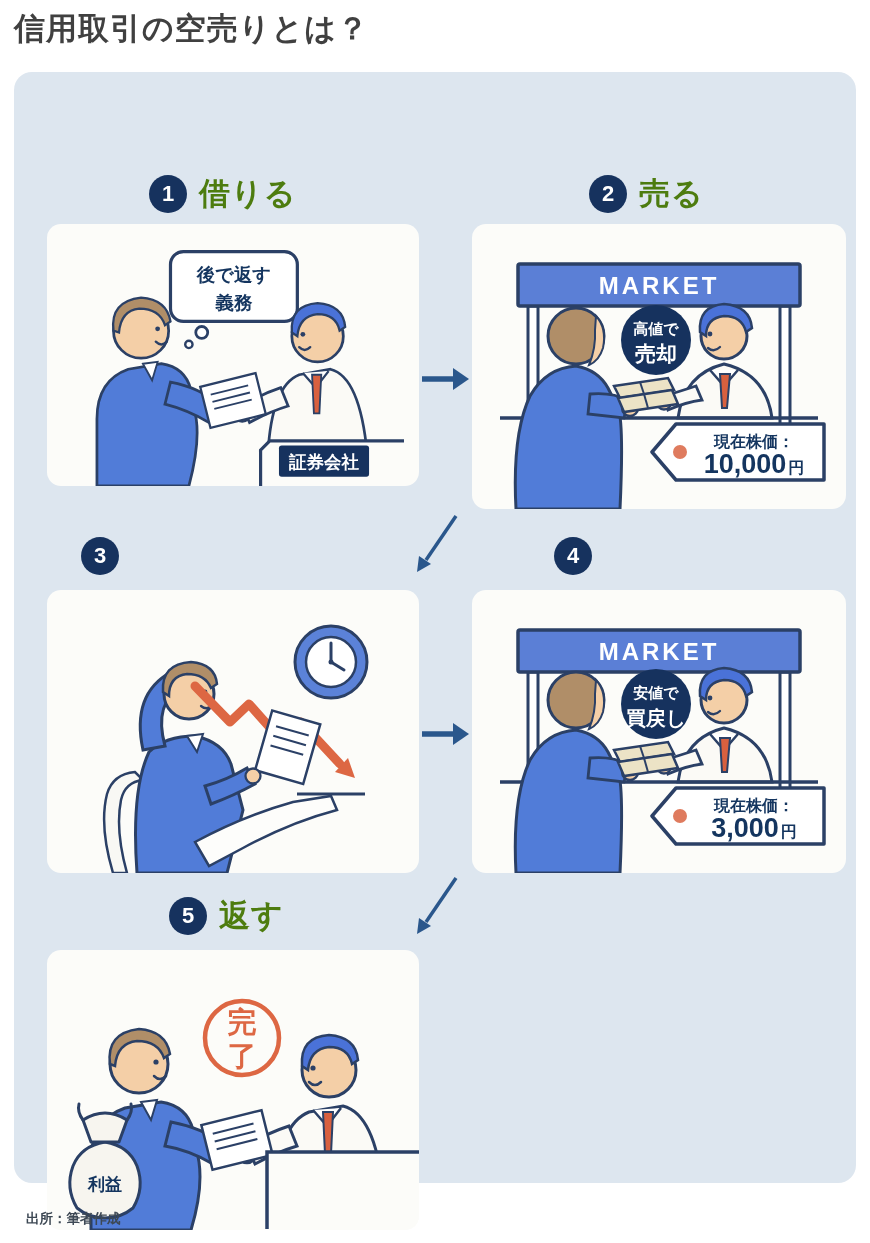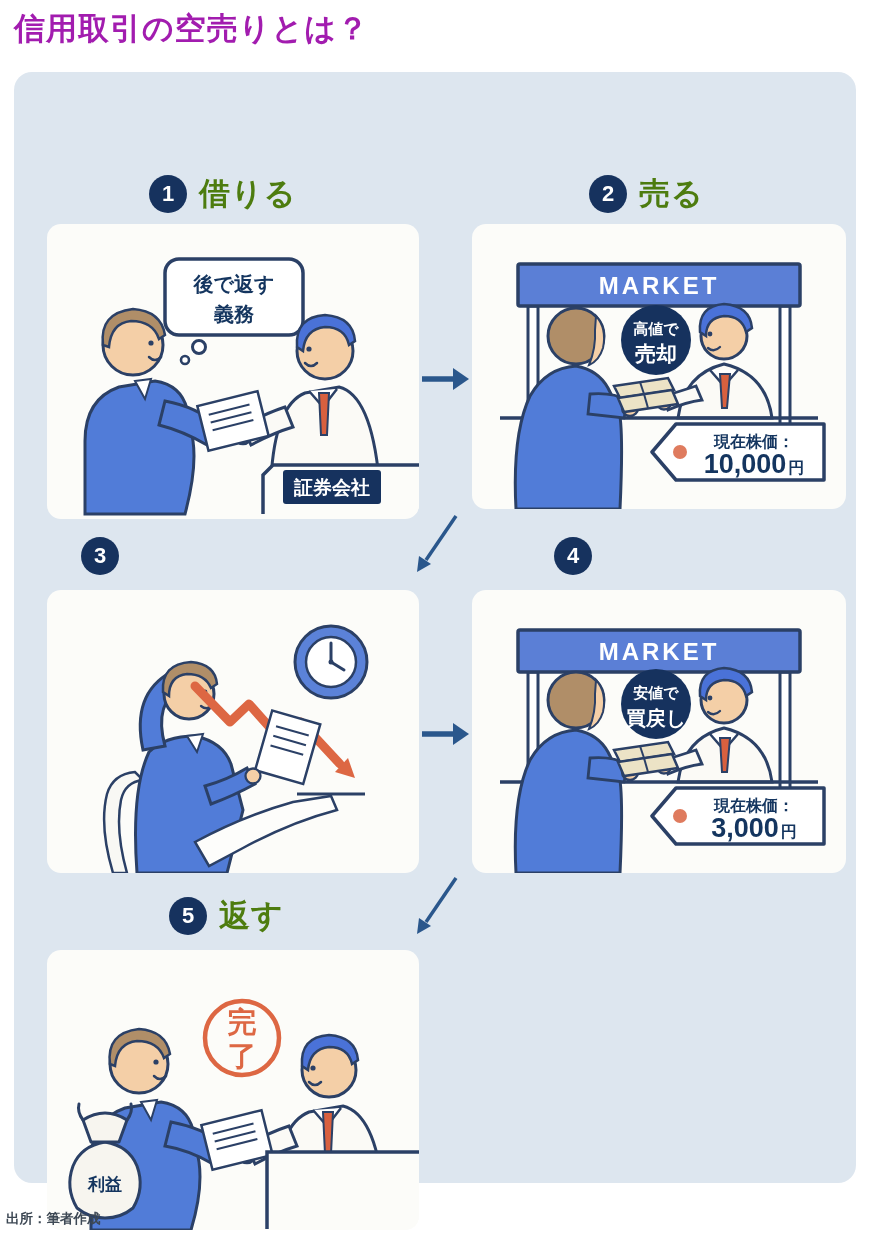--- a/index.html
+++ b/index.html
@@ -2,29 +2,29 @@
 <html lang="ja"><head>
 <meta charset="utf-8">
 <style>
   html,body{margin:0;padding:0;background:#ffffff;}
   .page{
     position:relative;width:870px;height:1243px;background:#ffffff;
     font-family:"Liberation Sans","DejaVu Sans",sans-serif;overflow:hidden;
   }
   .title{
     position:absolute;left:14px;top:8px;font-size:31px;font-weight:800;
-    color:#a21caf;letter-spacing:1px;white-space:nowrap;
+    color:#404040;letter-spacing:1px;white-space:nowrap;
   }
   .panel{
     position:absolute;left:14px;top:72px;width:842px;height:1111px;
     background:#dde6ef;border-radius:18px;
   }
   .card{position:absolute;background:#fcfcf9;border-radius:14px;overflow:hidden;}
   .card svg{display:block;width:100%;height:100%;font-family:inherit;}
-  .c1{left:33px;top:152px;width:372px;height:295px;}
+  .c1{left:33px;top:152px;width:372px;height:262px;}
   .c2{left:458px;top:152px;width:374px;height:285px;}
   .c3{left:33px;top:518px;width:372px;height:283px;}
   .c4{left:458px;top:518px;width:374px;height:283px;}
   .c5{left:33px;top:878px;width:372px;height:280px;}
   .step-heading{position:absolute;display:flex;align-items:center;gap:12px;}
   .h1{left:135px;top:101px;}
   .h2{left:575px;top:101px;}
   .h3{left:67px;top:465px;}
   .h4{left:540px;top:465px;}
   .h5{left:155px;top:823px;}
@@ -33,21 +33,21 @@
     font-size:22px;font-weight:700;display:flex;align-items:center;justify-content:center;
     flex:0 0 auto;
   }
   .step-label{font-size:31px;font-weight:800;color:#4d7c0f;letter-spacing:1px;white-space:nowrap;}
   .flow-arrow{position:absolute;}
   .aAB{left:406px;top:292px;}
   .aCD{left:406px;top:647px;}
   .aB{left:396px;top:438px;}
   .aD{left:396px;top:800px;}
   .source{
-    position:absolute;left:6px;top:1210px;font-size:13.5px;font-weight:600;color:#3d4854;
+    position:absolute;left:26px;top:1210px;font-size:13.5px;font-weight:600;color:#3d4854;
   }
 </style>
 </head>
 <body>
 
 <div class="page">
 
   <div class="title">信用取引の空売りとは？</div>
 
   <div class="panel">

